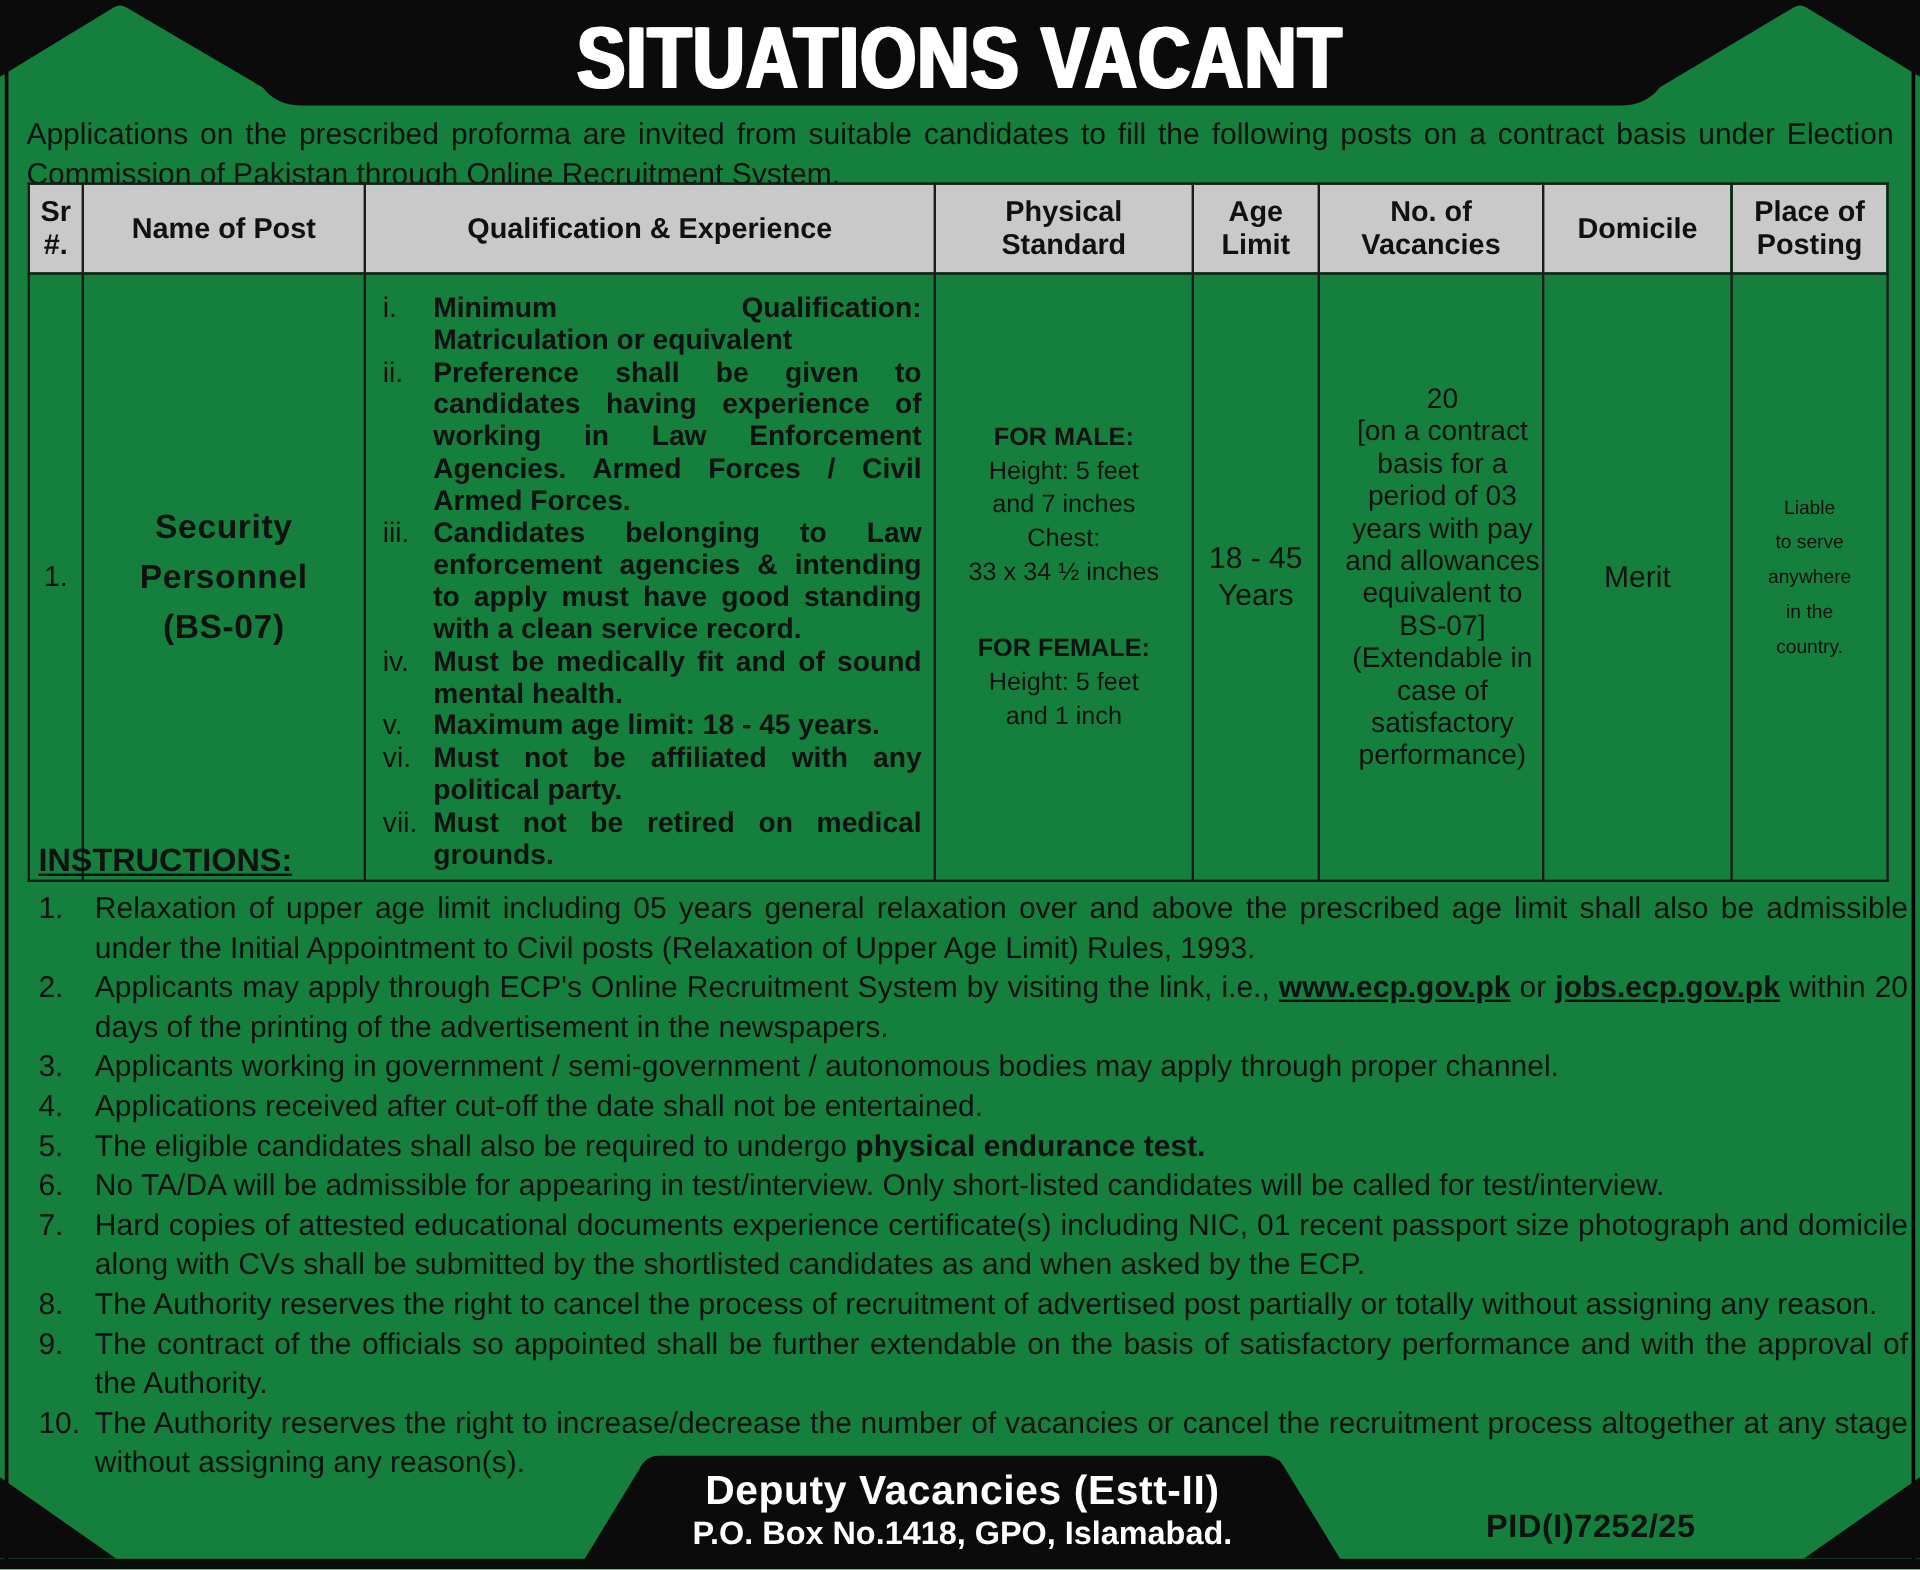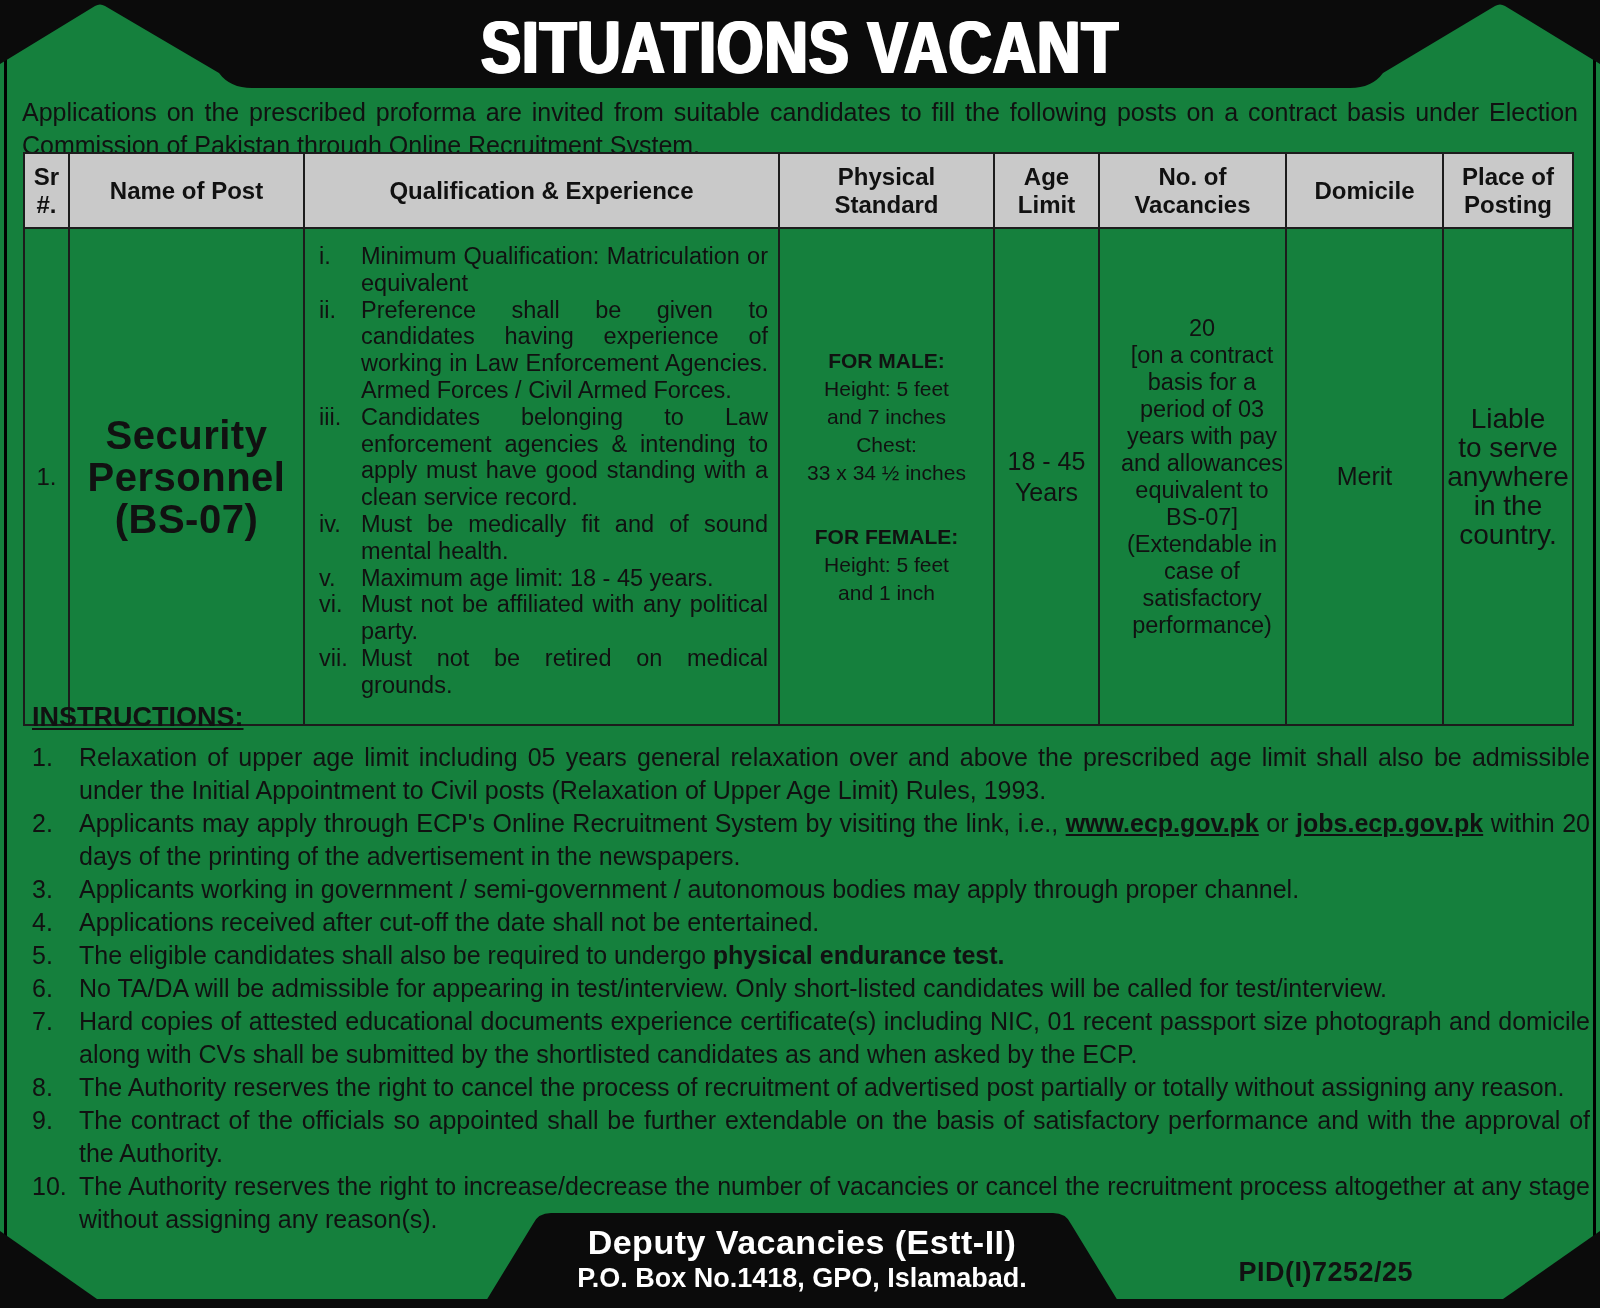--- a/index.html
+++ b/index.html
@@ -35,36 +35,36 @@
     border-collapse:collapse;table-layout:fixed;
   }
   table.posts th,table.posts td{border:2.5px solid #1c1c1c;overflow:hidden;}
   table.posts th{
     background:#c9c9c9;font-weight:bold;font-size:24px;line-height:28px;
     text-align:center;vertical-align:middle;height:69px;padding:2px 4px;
   }
   td.c-sr{vertical-align:middle;text-align:center;font-size:24px;}
   td.c-name{
     vertical-align:middle;text-align:center;font-weight:bold;
-    font-size:40px;line-height:42px;white-space:pre-line;letter-spacing:.5px;margin-left:28px;
+    font-size:28px;line-height:42px;white-space:pre-line;letter-spacing:.5px;margin-left:28px;
   }
   td.c-qual{vertical-align:top;padding:14px 10px 8px 14px;font-size:23.5px;line-height:26.8px;height:473px;}
   .q-item{display:flex;}
   .q-num{flex:0 0 42px;}
-  .q-text{flex:1;text-align:justify;}
+  .q-text{flex:1;text-align:justify;font-weight:bold;}
   td.c-phys{vertical-align:middle;text-align:center;font-size:21px;line-height:28px;}
   .ln.b{font-weight:bold;}
   .ln.gap{height:36px;}
   td.c-age,td.c-vac,td.c-dom,td.c-place{
     vertical-align:middle;text-align:center;white-space:pre-line;
   }
   td.c-age{font-size:25px;line-height:31px;}
   td.c-vac{font-size:23.5px;line-height:27px;padding-left:20px;}
   td.c-dom{font-size:25px;}
-  td.c-place{font-size:28px;line-height:29px;}
+  td.c-place{font-size:16px;line-height:29px;}
 
   
   .ins{position:absolute;left:32px;top:702px;width:1558px;}
   .ins-head{font-size:27px;font-weight:bold;text-decoration:underline;margin-bottom:8px;}
   .ins-item{display:flex;font-size:25px;line-height:33px;}
   .ins-num{flex:0 0 47px;}
   .ins-text{flex:1;text-align:justify;}
   .ins-text .b{font-weight:bold;}
   .ins-text .u{text-decoration:underline;}
 

